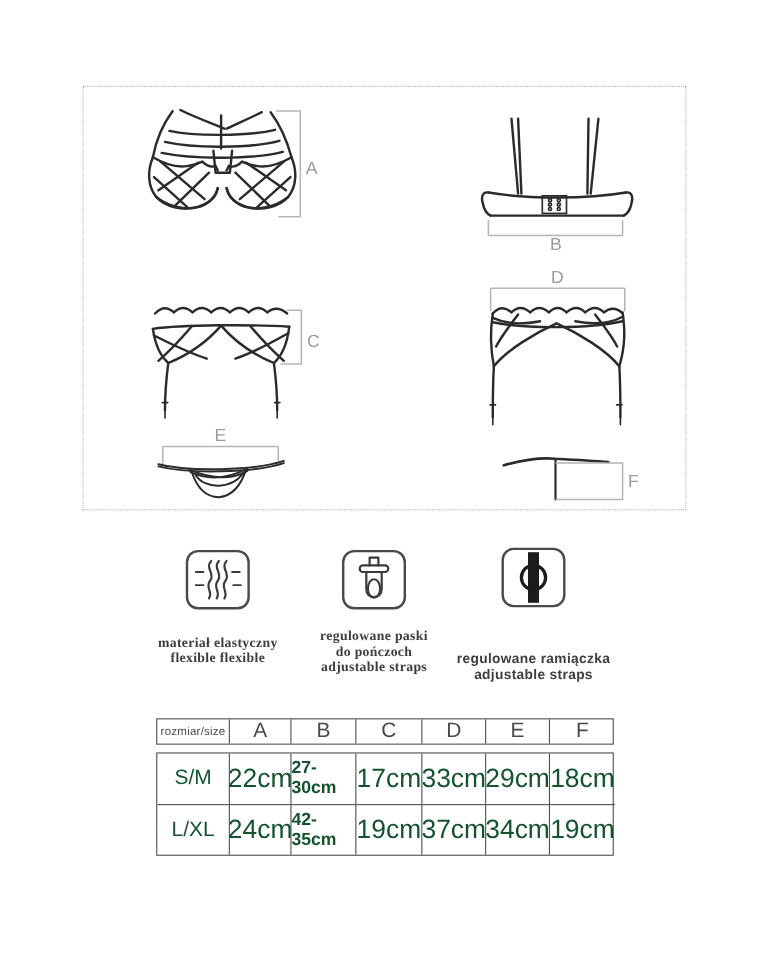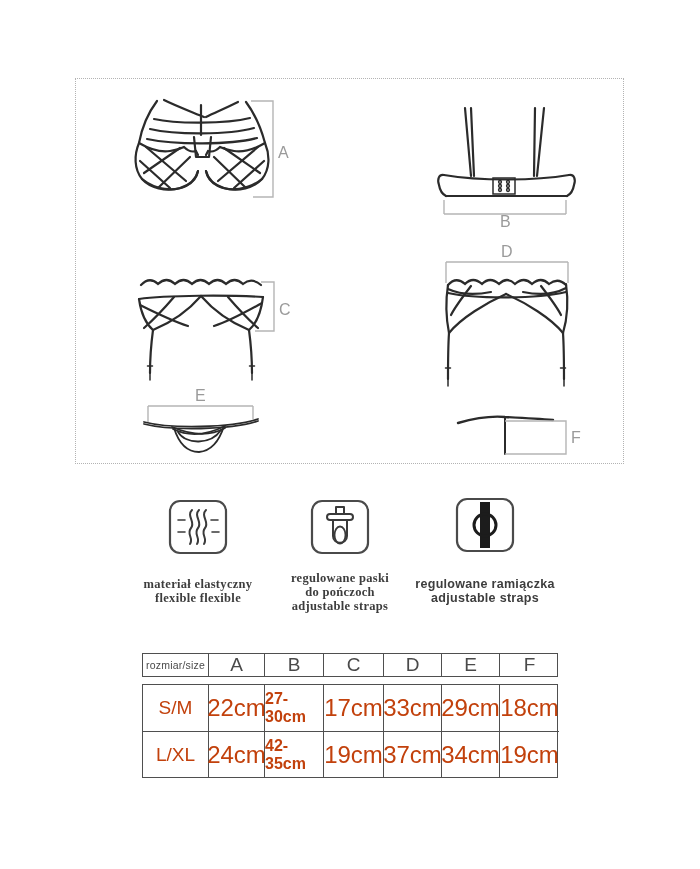--- a/index.html
+++ b/index.html
@@ -12,35 +12,35 @@
 
   .diag{position:absolute;}
   svg text.mlabel{fill:#9a9a9a;font-size:16px;font-family:"Liberation Sans",sans-serif;}
 
   
   .feature{position:absolute;text-align:center;}
   .feature .ic{display:block;margin:0 auto;}
   .flabel{color:#3d3d3d;font-size:12.5px;font-weight:bold;letter-spacing:.3px;line-height:14px;}
   .f1 .flabel{margin-top:21px;font-family:Liberation Serif, serif;}
   .f2 .flabel{margin-top:15px;}
-  .f3 .flabel{margin-top:23px;}
+  .f3 .flabel{margin-top:38px;}
 
   
   .stable{position:absolute;left:142px;width:416px;box-sizing:border-box;}
   .thead{top:653px;height:24px;}
   .tbody{top:684px;}
   .grid{display:grid;grid-template-columns:65px 56px 59px 60px 58px 58px 60px;
         border:1.5px solid #4f4f4f;box-sizing:border-box;}
   .cell{display:flex;align-items:center;justify-content:center;
         border-left:1.5px solid #4f4f4f;box-sizing:border-box;color:#3a3a3a;}
   .cell:first-child{border-left:none;}
   .th{height:22px;font-size:19px;color:#4a4a4a;}
   .th-first{font-size:10.5px;color:#4a4a4a;letter-spacing:.2px;}
   .tr{display:contents;}
-  .td{height:46px;font-size:24px;color:#c2410c;}
+  .td{height:46px;font-size:24px;color:#14532d;}
   .td-size{font-size:19px;}
   .td-b{font-size:16px;font-weight:bold;}
   .tr2 .td{border-top:1.5px solid #4f4f4f;}
 </style>
 </head>
 <body>
 
 <div class="page">
 
   <div class="frame">

